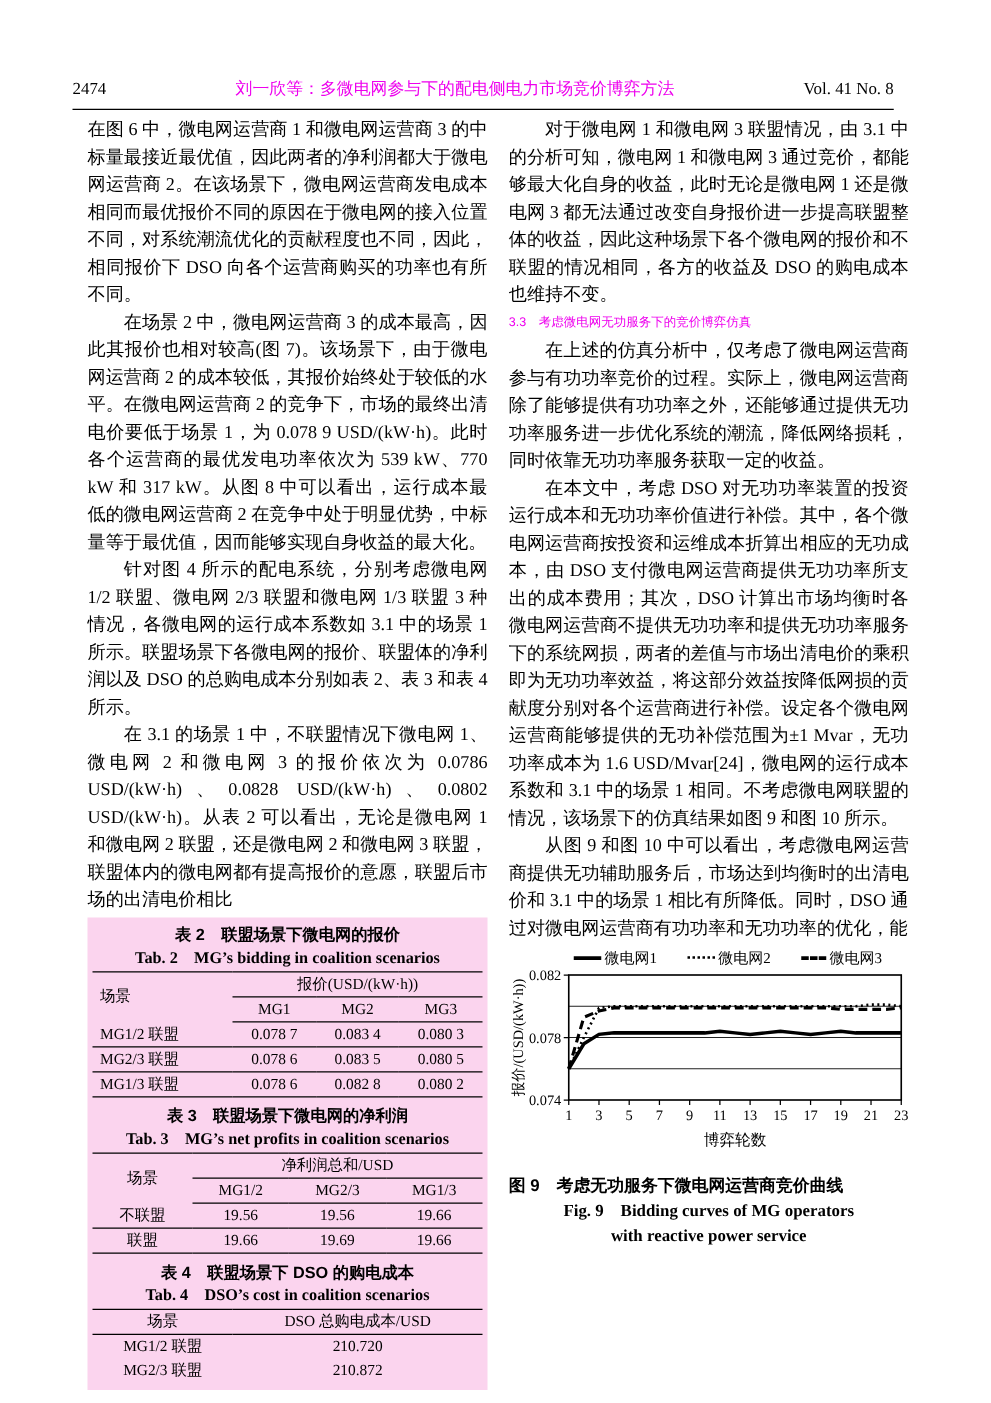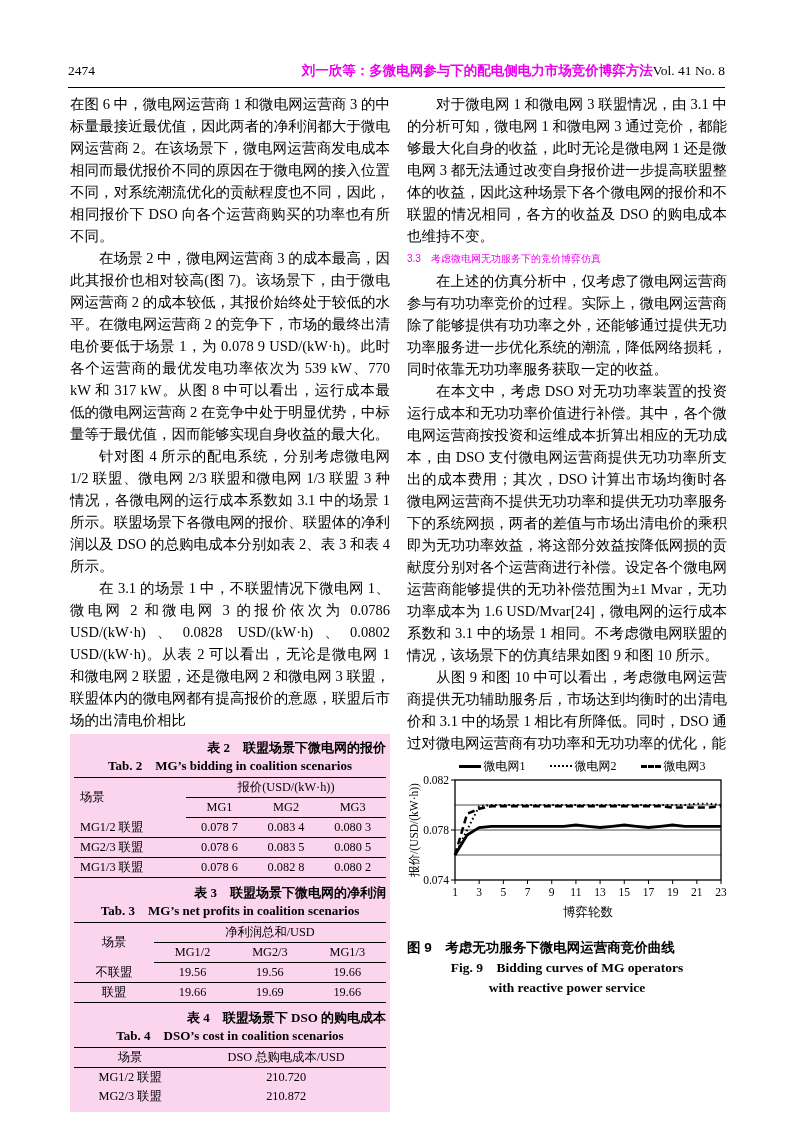--- a/index.html
+++ b/index.html
@@ -4,47 +4,47 @@
 <style>
   * { margin:0; padding:0; box-sizing:border-box; }
   html,body { background:#ffffff; }
   .page {
     position:relative; width:793px; height:1122px; background:#fff;
     font-family:"Liberation Serif","DejaVu Serif",serif; color:#000;
     overflow:hidden;
   }
   
   .header {
-    position:absolute; top:62px; left:68px; width:657px;
+    position:absolute; top:62px; left:58px; width:657px;
     display:flex; align-items:baseline; justify-content:space-between;
     border-bottom:1.5px solid #000; padding-bottom:7px;
     font-size:13.5px;
   }
   .header .jtitle {
-    flex:1; text-align:right; color:#ee00ee; font-weight:bold;
+    flex:1; text-align:center; color:#ee00ee; font-weight:normal;
     font-family:"Liberation Sans","DejaVu Sans",sans-serif; font-size:13.5px;
   }
   
   .columns {
     position:absolute; top:93px; left:70px; width:657px;
     display:flex; gap:17px;
   }
   .col { width:320px; font-size:14.5px; line-height:22px; text-align:justify; }
   .col p { margin:0; }
   .indent { text-indent:2em; }
   .sec-heading {
     color:#ee00ee; font-weight:normal;
     font-family:"Liberation Sans","DejaVu Sans",sans-serif;
     font-size:10px; line-height:23px; text-align:left;
   }
   
   .tables-block { background:#fbd4ee; margin-top:3px; padding:5px 4px 6px; }
   .tbl-title-zh {
-    text-align:right; font-weight:bold; font-size:13px; line-height:18px;
-    font-family:Liberation Serif, serif;
+    text-align:center; font-weight:bold; font-size:13px; line-height:18px;
+    font-family:Liberation Sans, sans-serif;
   }
   .tbl-title-en {
     text-align:center; font-weight:bold; font-size:13px; line-height:18px;
     font-family:"Liberation Serif","DejaVu Serif",serif; margin-bottom:2px;
   }
   table { width:100%; border-collapse:collapse; font-size:12.3px; }
   th,td { font-weight:normal; text-align:center; padding:1px 3px; line-height:17px; }
   .rule-top { border-top:1.4px solid #000; }
   .rule-mid { border-bottom:0.8px solid #000; }
   .rule-bot { border-bottom:1.4px solid #000;margin-left:10px; }

